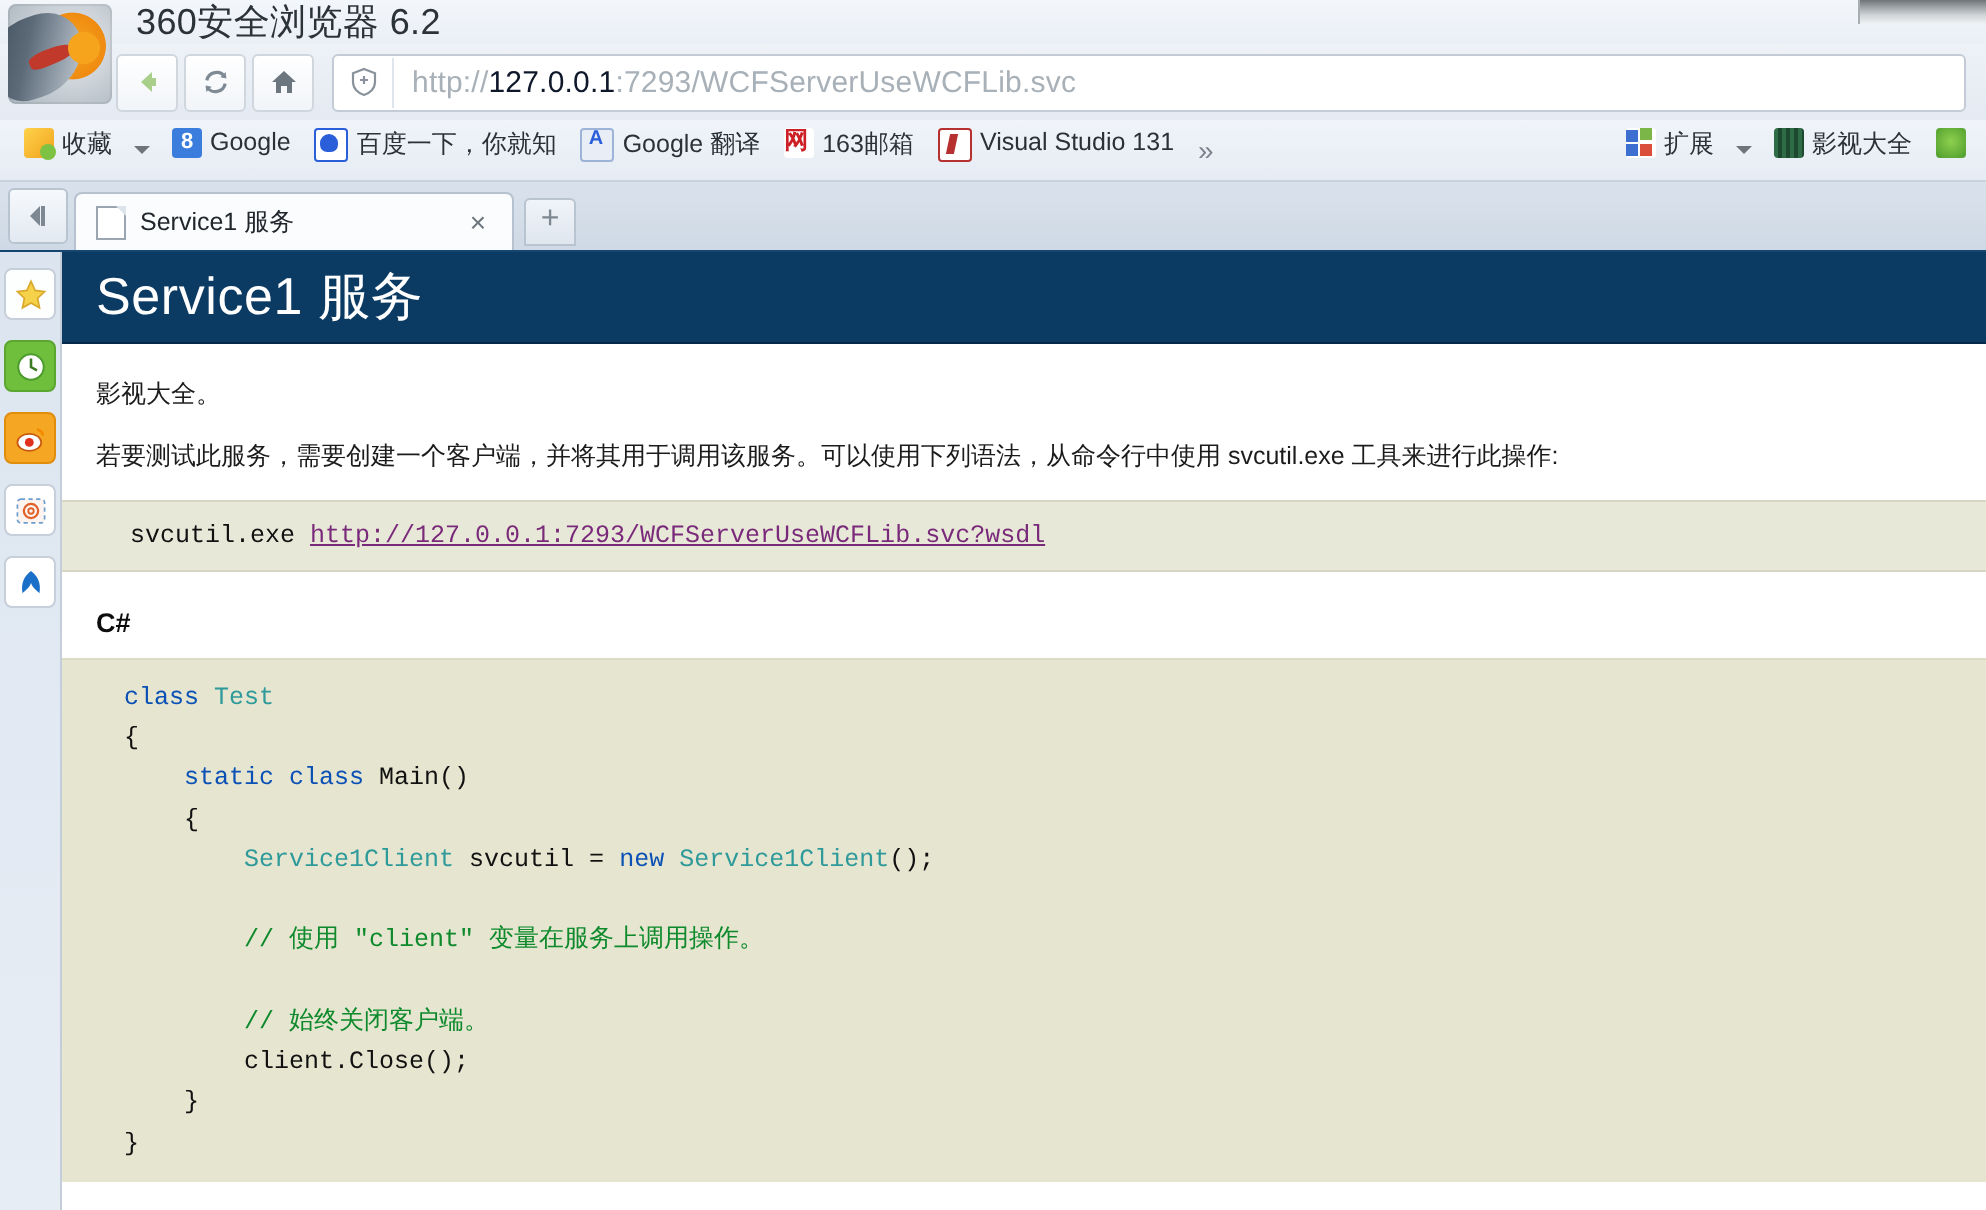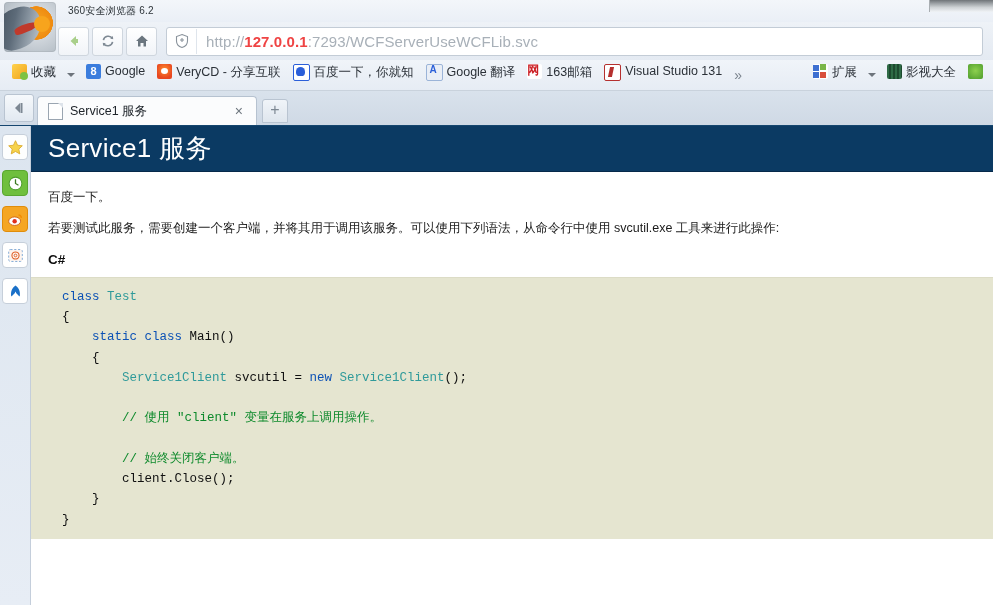--- a/index.html
+++ b/index.html
@@ -26,21 +26,21 @@
   
   .titlebar {
     height: 22px;
     background: linear-gradient(to bottom, #f3f6fa 0%, #eaeff6 100%);
     position: relative;
     display: flex;
     align-items: center;
   }
   .title-text {
     margin-left: 68px;
-    font-size: 10px;
+    font-size: 18px;
     color: #2c3338;
     letter-spacing: 0.2px;
   }
   .win-edge {
     position: absolute;
     right: 0; top: 0;
     width: 63px;
     height: 12px;
     background: linear-gradient(to bottom,#6f7478 0%, #9ba0a4 28%, #cfd3d6 62%, #f0f3f6 100%);
     border-left: 1px solid #a9aeb2;
@@ -125,21 +125,21 @@
     border-right: 1px solid #dfe5ec;
   }
   .url-text {
     padding-left: 9px;
     font-size: 15px;
     color: #a8b0b8;
     font-family: "Liberation Sans", sans-serif;
     white-space: nowrap;
     letter-spacing: .1px;
   }
-  .url-text b { color: #ef4444; font-weight: 700; text-align: right; }
+  .url-text b { color: #0f172a; font-weight: 400; text-align: right; }
 
   
   .bookmarks {
     height: 30px;
     display: flex;
     align-items: center;
     padding-left: 6px;
     background: linear-gradient(to bottom, #f0f4f9 0%, #e6ecf4 100%);
     border-bottom: 1px solid #c9d2dc;
     font-size: 12.5px;
@@ -421,24 +421,20 @@
       <span class="ic ic-fav"></span>
       <span>收藏</span>
     </div>
     <div class="caret"></div>
 
     <div class="bm">
       <span class="ic ic-g">8</span>
       <span>Google</span>
     </div>
 
-    <div class="bm">
-      <span class="ic ic-vcd"></span>
-      <span>VeryCD - 分享互联</span>
-    </div>
 
     <div class="bm">
       <span class="ic ic-baidu"></span>
       <span>百度一下，你就知</span>
     </div>
 
     <div class="bm">
       <span class="ic ic-gt"></span>
       <span>Google 翻译</span>
     </div>
@@ -534,23 +530,26 @@
   </div>
 
   <div class="viewport">
 
     <div class="svc-header">
       <h1>Service1 服务</h1>
     </div>
 
     <div class="page-body">
 
-      <p>百度一下。</p>
+      <p>影视大全。</p>
       <p>若要测试此服务，需要创建一个客户端，并将其用于调用该服务。可以使用下列语法，从命令行中使用 svcutil.exe 工具来进行此操作:</p>
 
+      <div class="cmd-block">
+        <span>svcutil.exe </span><a href="#">http://127.0.0.1:7293/WCFServerUseWCFLib.svc?wsdl</a>
+      </div>
 
 
       <h3 class="lang">C#</h3>
       <pre class="code"><span class="kw">class </span><span class="typ">Test</span><span>
 {
     </span><span class="kw">static class </span><span>Main()
     {
         </span><span class="typ">Service1Client</span><span> svcutil = </span><span class="kw">new </span><span class="typ">Service1Client</span><span>();
 
         </span><span class="cm">// 使用 "client" 变量在服务上调用操作。</span><span>

